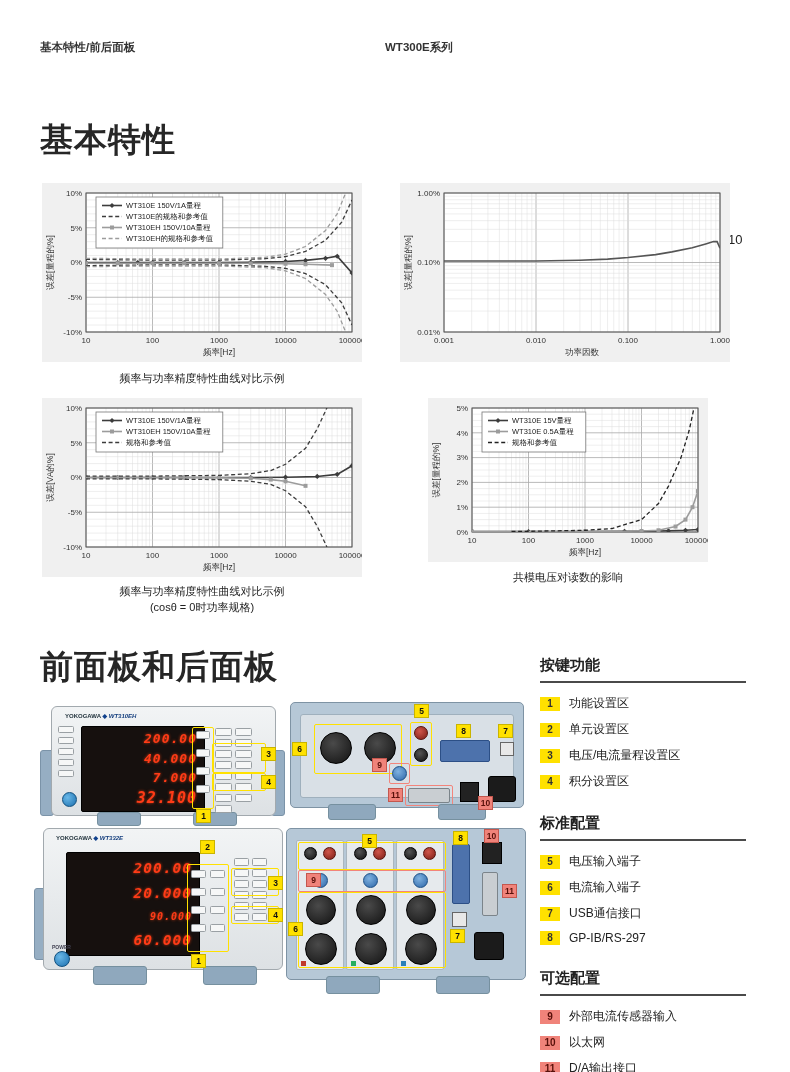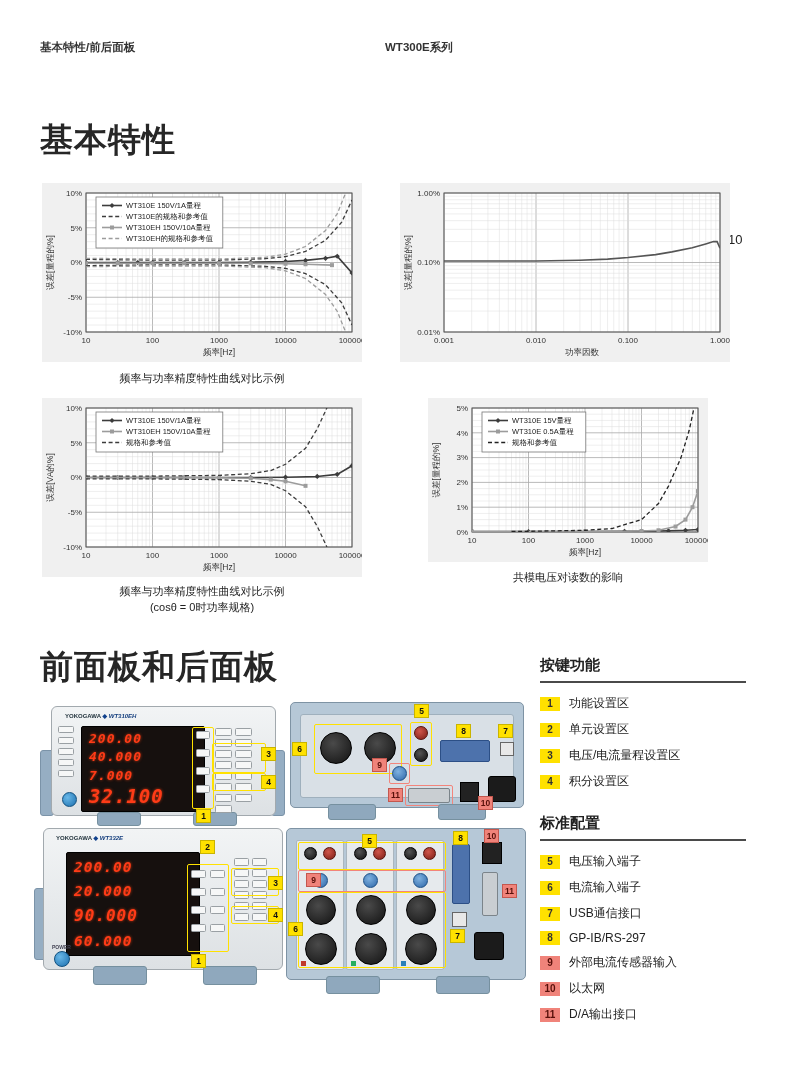--- a/index.html
+++ b/index.html
@@ -28,21 +28,21 @@
   .dev{position:absolute;}
   .d-handle{position:absolute;background:#96aec3;border:1px solid #7b93a8;border-radius:3px;}
   .d-body{position:absolute;background:linear-gradient(#f2f4f5,#dde1e4);border:1px solid #a2a9ae;border-radius:6px;}
   .d-foot{position:absolute;background:#8fa8bd;border:1px solid #76909f;border-radius:3px;}
   .d-brand{position:absolute;font-size:6px;font-weight:bold;color:#22333d;white-space:nowrap;}
   .d-brand .dm{color:#10418c;}
   .d-brand .model{font-style:italic;color:#123d7d;}
   .d-disp{position:absolute;background:#16100e;border:1px solid #000;border-radius:2px;
           display:flex;flex-direction:column;justify-content:space-around;padding:2px 7px;}
   .d-seg{font-family:"DejaVu Sans Mono",monospace;font-weight:bold;font-style:italic;color:#ff3b17;
-         text-shadow:0 0 3px rgba(255,70,20,.75);line-height:1;letter-spacing:1px;}
+         text-align:right;text-shadow:0 0 3px rgba(255,70,20,.75);line-height:1;letter-spacing:1px;}
   .btncol,.kgrid{position:absolute;display:flex;flex-wrap:wrap;}
   .btncol{flex-direction:column;}
   .btn{background:#f6f7f7;border:1px solid #9aa0a4;border-radius:1.5px;}
   .hl{position:absolute;border:1.5px solid #ffe100;border-radius:2px;}
   .hl.r{border-color:#f2857c;}
   .co{position:absolute;width:13px;height:12px;line-height:12px;text-align:center;font-size:8.5px;
       font-weight:bold;background:#ffe100;color:#111;border:1px solid #c9b400;z-index:5;}
   .co.r{background:#f0837a;border-color:#c4574e;color:#58100a;}
   .pwr{position:absolute;border-radius:50%;background:radial-gradient(circle at 35% 35%,#69b8e8,#1c6fae);border:1px solid #10507f;}
   .pwr-label{position:absolute;font-size:5px;color:#445;font-weight:bold;}
@@ -519,21 +519,21 @@
         <i class="btn" style="width: 14px; height: 5px;"></i>
         <i class="btn" style="width: 14px; height: 5px;"></i>
         <i class="btn" style="width: 14px; height: 5px;"></i>
         <i class="btn" style="width: 14px; height: 5px;"></i>
         <i class="btn" style="width: 14px; height: 5px;"></i>
       </div>
     <div class="d-disp" style="left:36px;top:20px;width:108px;height:80px">
       <div class="d-seg" style="font-size:13px">200.00</div>
       <div class="d-seg" style="font-size:13px">40.000</div>
       <div class="d-seg" style="font-size:13px">7.000</div>
-      <div class="d-seg" style="font-size:19px">32.100</div>
+      <div class="d-seg" style="font-size:15px">32.100</div>
     </div>
     <div class="hl" style="left:147px;top:21px;width:20px;height:80px"></div>
     <div class="btncol" style="left:151px;top:25px;gap:10px">
         <i class="btn" style="width: 12px; height: 6px;"></i>
         <i class="btn" style="width: 12px; height: 6px;"></i>
         <i class="btn" style="width: 12px; height: 6px;"></i>
         <i class="btn" style="width: 12px; height: 6px;"></i>
       </div>
     <div class="kgrid" style="left:170px;top:22px;width:54px;gap:3px">
         <i class="btn" style="width: 15px; height: 6px;"></i>
@@ -594,21 +594,21 @@
     <div class="d-foot" style="left:55px;top:138px;width:52px;height:17px"></div>
     <div class="d-foot" style="left:165px;top:138px;width:52px;height:17px"></div>
     <div class="d-brand" style="left:18px;top:6px">
       <span>YOKOGAWA</span>
       <span class="dm">◆</span>
       <span class="model">WT332E</span>
     </div>
     <div class="d-disp" style="left:28px;top:24px;width:118px;height:98px">
       <div class="d-seg" style="font-size:14.5px">200.00</div>
       <div class="d-seg" style="font-size:14.5px">20.000</div>
-      <div class="d-seg" style="font-size:16px">90.000</div>
+      <div class="d-seg" style="font-size:10px">90.000</div>
       <div class="d-seg" style="font-size:14.5px">60.000</div>
     </div>
     <div class="hl" style="left:149px;top:36px;width:40px;height:86px"></div>
     <div class="btncol" style="left:153px;top:42px;gap:10px">
         <i class="btn" style="width: 13px; height: 6px;"></i>
         <i class="btn" style="width: 13px; height: 6px;"></i>
         <i class="btn" style="width: 13px; height: 6px;"></i>
         <i class="btn" style="width: 13px; height: 6px;"></i>
       </div>
     <div class="btncol" style="left:172px;top:42px;gap:10px">
@@ -716,20 +716,21 @@
     </div>
     <div class="sb-item">
       <span class="badge">7</span>
       <span>USB通信接口</span>
     </div>
     <div class="sb-item">
       <span class="badge">8</span>
       <span>GP-IB/RS-297</span>
     </div>
 
+    <div class="sb-h">可选配置</div>
     <div class="sb-item">
       <span class="badge r">9</span>
       <span>外部电流传感器输入</span>
     </div>
     <div class="sb-item">
       <span class="badge r">10</span>
       <span>以太网</span>
     </div>
     <div class="sb-item">
       <span class="badge r">11</span>

